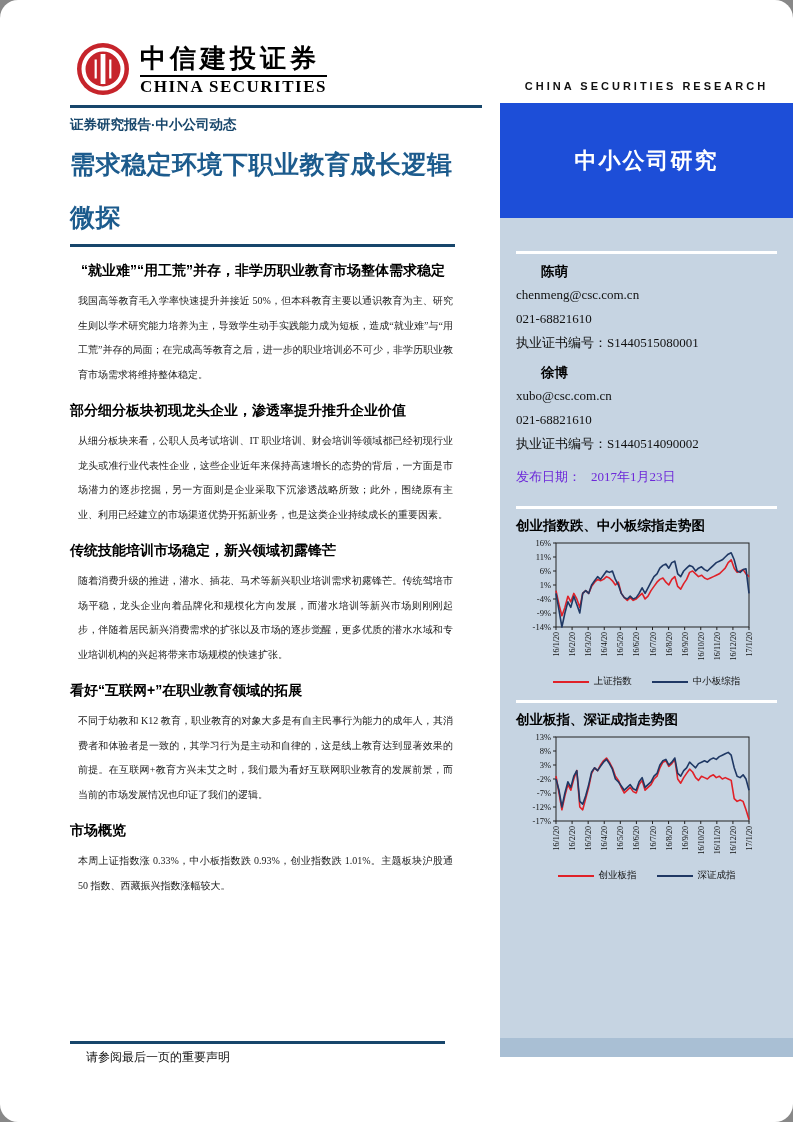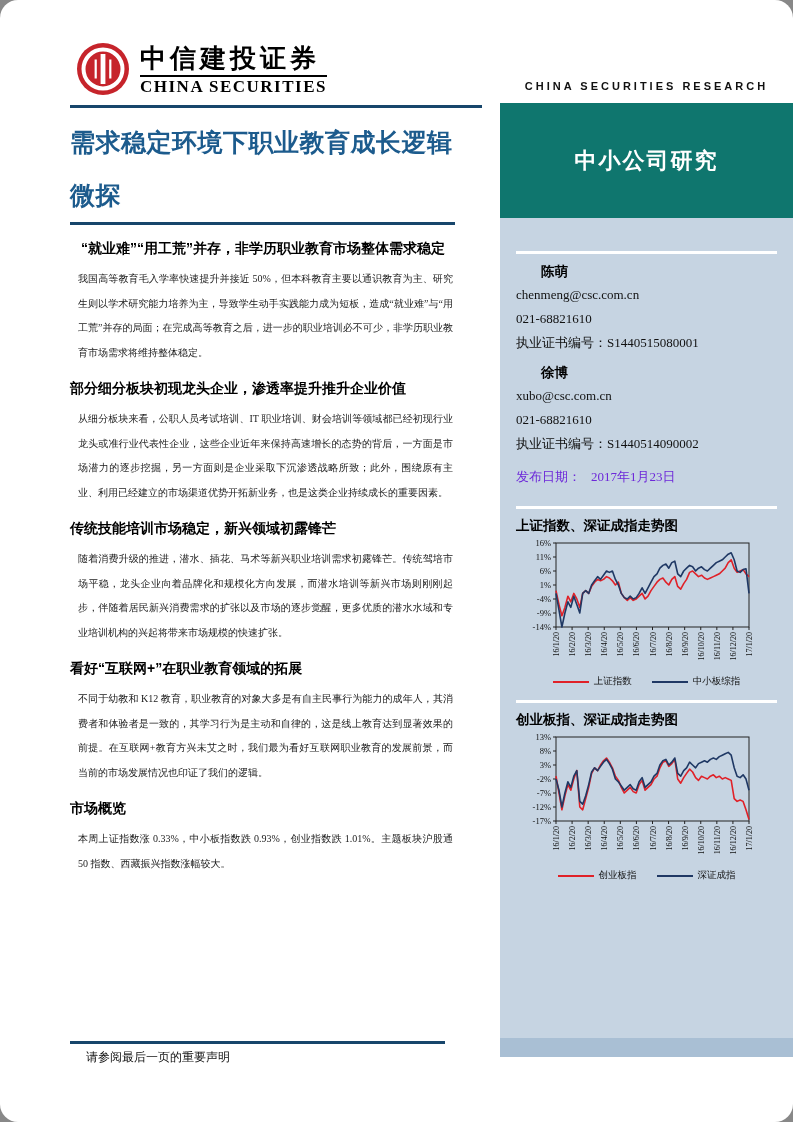--- a/index.html
+++ b/index.html
@@ -27,21 +27,21 @@
     font-size:13.5px;color:#17466b;margin:0 0 4px 0;}
   .doc-title{font-family:"Liberation Sans","DejaVu Sans",sans-serif;font-weight:bold;
     font-size:25px;line-height:53px;letter-spacing:.5px;color:#1c5b8d;margin:0;}
   .title-rule{width:385px;height:3px;background:#17466b;margin:0 0 12px 0;}
   .sec-heading{font-family:"Liberation Sans","DejaVu Sans",sans-serif;font-weight:bold;
     font-size:14px;color:#000;margin:15px 0 9px 0;}
   .sec-heading.indent{padding-left:11px;}
   .sec-body{font-size:10px;line-height:24.5px;text-align:justify;margin:8px;color:#1a1a1a;}
   
   .sidebar{position:absolute;left:500px;top:103px;width:293px;}
-  .side-box{height:115px;background:#0f766e;display:flex;align-items:center;justify-content:center;}
+  .side-box{height:115px;background:#1d4ed8;display:flex;align-items:center;justify-content:center;}
   .side-box-label{font-family:"Liberation Sans","DejaVu Sans",sans-serif;font-weight:bold;
     font-size:22px;letter-spacing:2px;color:#ffffff;}
   .side-panel{background:#c6d4e2;padding:0 16px;height:820px;box-sizing:border-box;overflow:hidden;}
   .panel-rule{height:3px;background:#ffffff;}
   .rule-top{margin-top:33px;}
   .analyst-name{font-family:"Liberation Sans","DejaVu Sans",sans-serif;font-weight:bold;
     font-size:13.5px;color:#000;margin:9px 0 2px 0;padding-left:25px;}
   .analyst-line{font-size:13px;line-height:24px;color:#111;margin:0;}
   .date-row{font-size:13px;color:#6d28d9;margin:12px 0 20px 0;}
   .date-row .date-val{margin-left:10px;}
@@ -76,20 +76,21 @@
     <div class="logo-text">
       <span class="logo-cn">中信建投证券</span>
       <span class="logo-sep"></span>
       <span class="logo-en">CHINA SECURITIES</span>
     </div>
   </div>
   <div class="header-rule"></div>
   <div class="banner-en">CHINA SECURITIES RESEARCH</div>
 
   <div class="left-col">
+    <p class="report-type">证券研究报告·中小公司动态</p>
     <h1 class="doc-title">需求稳定环境下职业教育成长逻辑微探</h1>
     <div class="title-rule"></div>
 
     <h2 class="sec-heading indent">“就业难”“用工荒”并存，非学历职业教育市场整体需求稳定</h2>
     <p class="sec-body">我国高等教育毛入学率快速提升并接近 50%，但本科教育主要以通识教育为主、研究生则以学术研究能力培养为主，导致学生动手实践能力成为短板，造成“就业难”与“用工荒”并存的局面；在完成高等教育之后，进一步的职业培训必不可少，非学历职业教育市场需求将维持整体稳定。</p>
 
     <h2 class="sec-heading">部分细分板块初现龙头企业，渗透率提升推升企业价值</h2>
     <p class="sec-body">从细分板块来看，公职人员考试培训、IT 职业培训、财会培训等领域都已经初现行业龙头或准行业代表性企业，这些企业近年来保持高速增长的态势的背后，一方面是市场潜力的逐步挖掘，另一方面则是企业采取下沉渗透战略所致；此外，围绕原有主业、利用已经建立的市场渠道优势开拓新业务，也是这类企业持续成长的重要因素。</p>
 
     <h2 class="sec-heading">传统技能培训市场稳定，新兴领域初露锋芒</h2>
@@ -115,21 +116,21 @@
       <p class="analyst-line">执业证书编号：S1440515080001</p>
 
       <p class="analyst-name">徐博</p>
       <p class="analyst-line">xubo@csc.com.cn</p>
       <p class="analyst-line">021-68821610</p>
       <p class="analyst-line">执业证书编号：S1440514090002</p>
 
       <p class="date-row"><span>发布日期：</span><span class="date-val">2017年1月23日</span></p>
 
       <div class="panel-rule"></div>
-      <p class="chart-title">上证指数、深证成指走势图</p>
+      <p class="chart-title">创业指数跌、中小板综指走势图</p>
       <div class="chart-wrap" id="chart0"><svg width="261" height="134" viewBox="0 0 261 134">
             <rect x="40" y="6" width="193" height="84" fill="none" stroke="#222" stroke-width="1"></rect>
             <line x1="37" y1="6" x2="40" y2="6" stroke="#222" stroke-width="1"></line>
             <text x="35" y="9" font-size="8.5" text-anchor="end" fill="#111">16%</text>
             <line x1="37" y1="20" x2="40" y2="20" stroke="#222" stroke-width="1"></line>
             <text x="35" y="23" font-size="8.5" text-anchor="end" fill="#111">11%</text>
             <line x1="37" y1="34" x2="40" y2="34" stroke="#222" stroke-width="1"></line>
             <text x="35" y="37" font-size="8.5" text-anchor="end" fill="#111">6%</text>
             <line x1="37" y1="48" x2="40" y2="48" stroke="#222" stroke-width="1"></line>
             <text x="35" y="51" font-size="8.5" text-anchor="end" fill="#111">1%</text>

